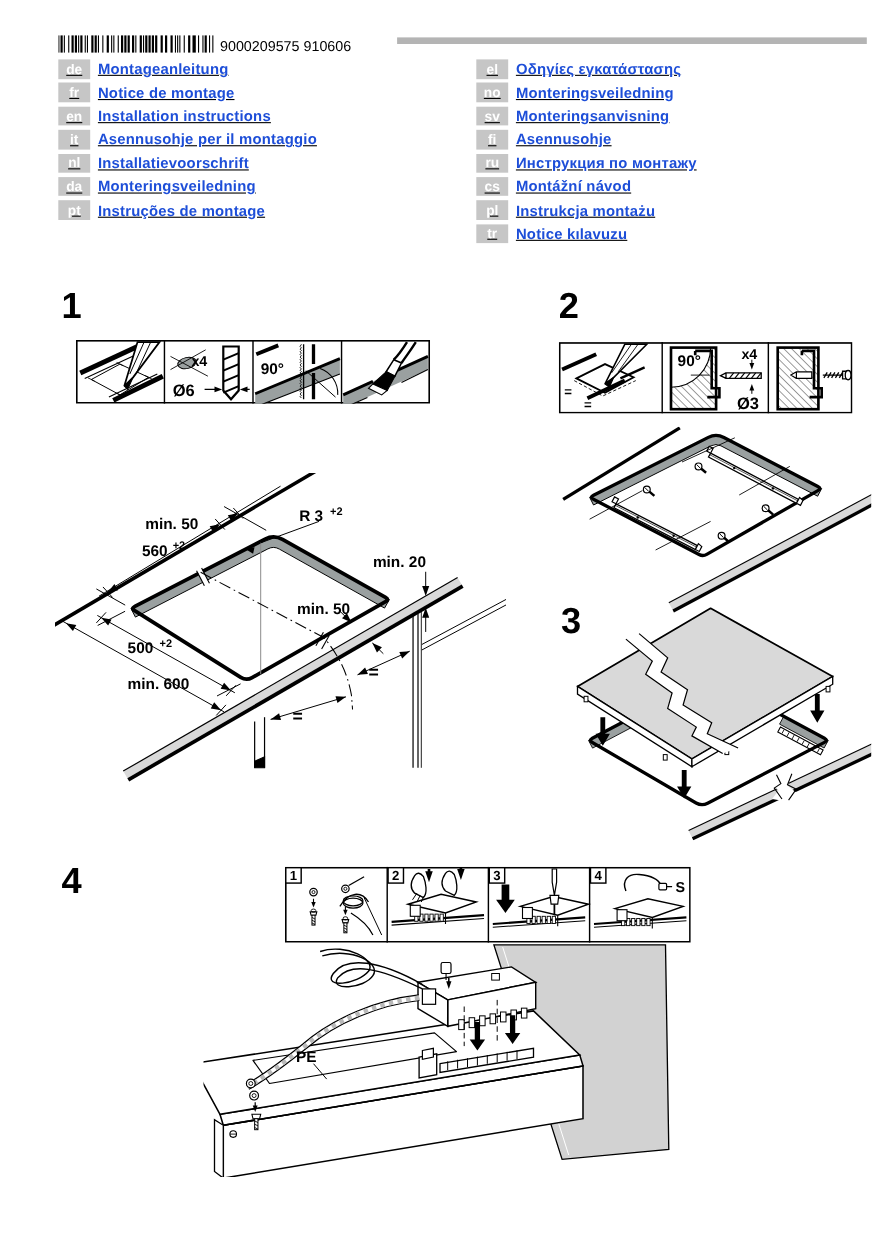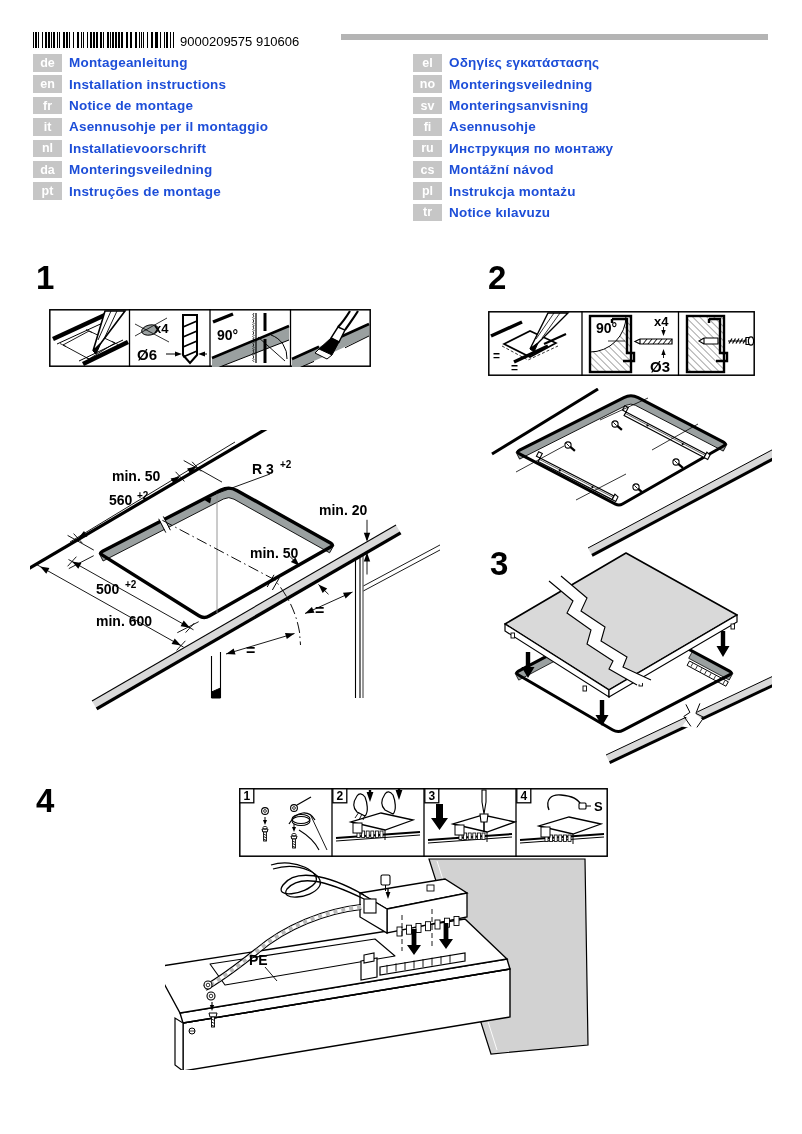--- a/index.html
+++ b/index.html
@@ -1,21 +1,21 @@
 <!DOCTYPE html>
 <html><head>
 <meta charset="utf-8">
 <style>
   html,body{margin:0;padding:0;background:#fff;}
   body{font-family:"Liberation Sans","DejaVu Sans",sans-serif;}
-  .page{position:relative;width:772px;height:1134px;background:#fff;overflow:hidden;}
+  .page{position:relative;width:772px;height:1134px;background:#fff;overflow:hidden;margin-left:20px;}
   .abs{position:absolute;}
   .barcode-text{position:absolute;left:180px;top:34px;font-size:13px;color:#000;}
   .top-bar{position:absolute;left:341px;top:34px;width:427px;height:6px;background:#b4b4b4;}
-  .lang-col{position:absolute;top:54px;}
+  .lang-col{position:absolute;top:54px;text-decoration:underline;}
   .lang-col.left{left:33px;}
   .lang-col.right{left:413px;}
   .lang-row{display:flex;align-items:center;height:17.5px;margin-bottom:3.9px;}
   .lang-chip{display:inline-flex;align-items:center;justify-content:center;width:29px;height:17.5px;
     background:#c6c6c6;color:#fff;font-weight:bold;font-size:12.5px;flex:0 0 29px;}
   .lang-title{margin-left:7px;font-weight:bold;font-size:13.5px;color:#1d4ed8;white-space:nowrap;letter-spacing:0.2px;}
   .step-num{position:absolute;font-size:33px;font-weight:bold;color:#000;line-height:30px;}
   svg{display:block;}
   svg text{font-family:"Liberation Sans","DejaVu Sans",sans-serif;}
 </style>
@@ -70,26 +70,26 @@
     </svg>
   <div class="barcode-text">9000209575 910606</div>
   <div class="top-bar"></div>
 
   <div class="lang-col left">
 <div class="lang-row">
   <span class="lang-chip">de</span>
   <span class="lang-title">Montageanleitung</span>
 </div>
 <div class="lang-row">
+  <span class="lang-chip">fr</span>
+  <span class="lang-title">Notice de montage</span>
+</div>
+<div class="lang-row">
   <span class="lang-chip">en</span>
   <span class="lang-title">Installation instructions</span>
-</div>
-<div class="lang-row">
-  <span class="lang-chip">fr</span>
-  <span class="lang-title">Notice de montage</span>
 </div>
 <div class="lang-row">
   <span class="lang-chip">it</span>
   <span class="lang-title">Asennusohje per il montaggio</span>
 </div>
 <div class="lang-row">
   <span class="lang-chip">nl</span>
   <span class="lang-title">Installatievoorschrift</span>
 </div>
 <div class="lang-row">

